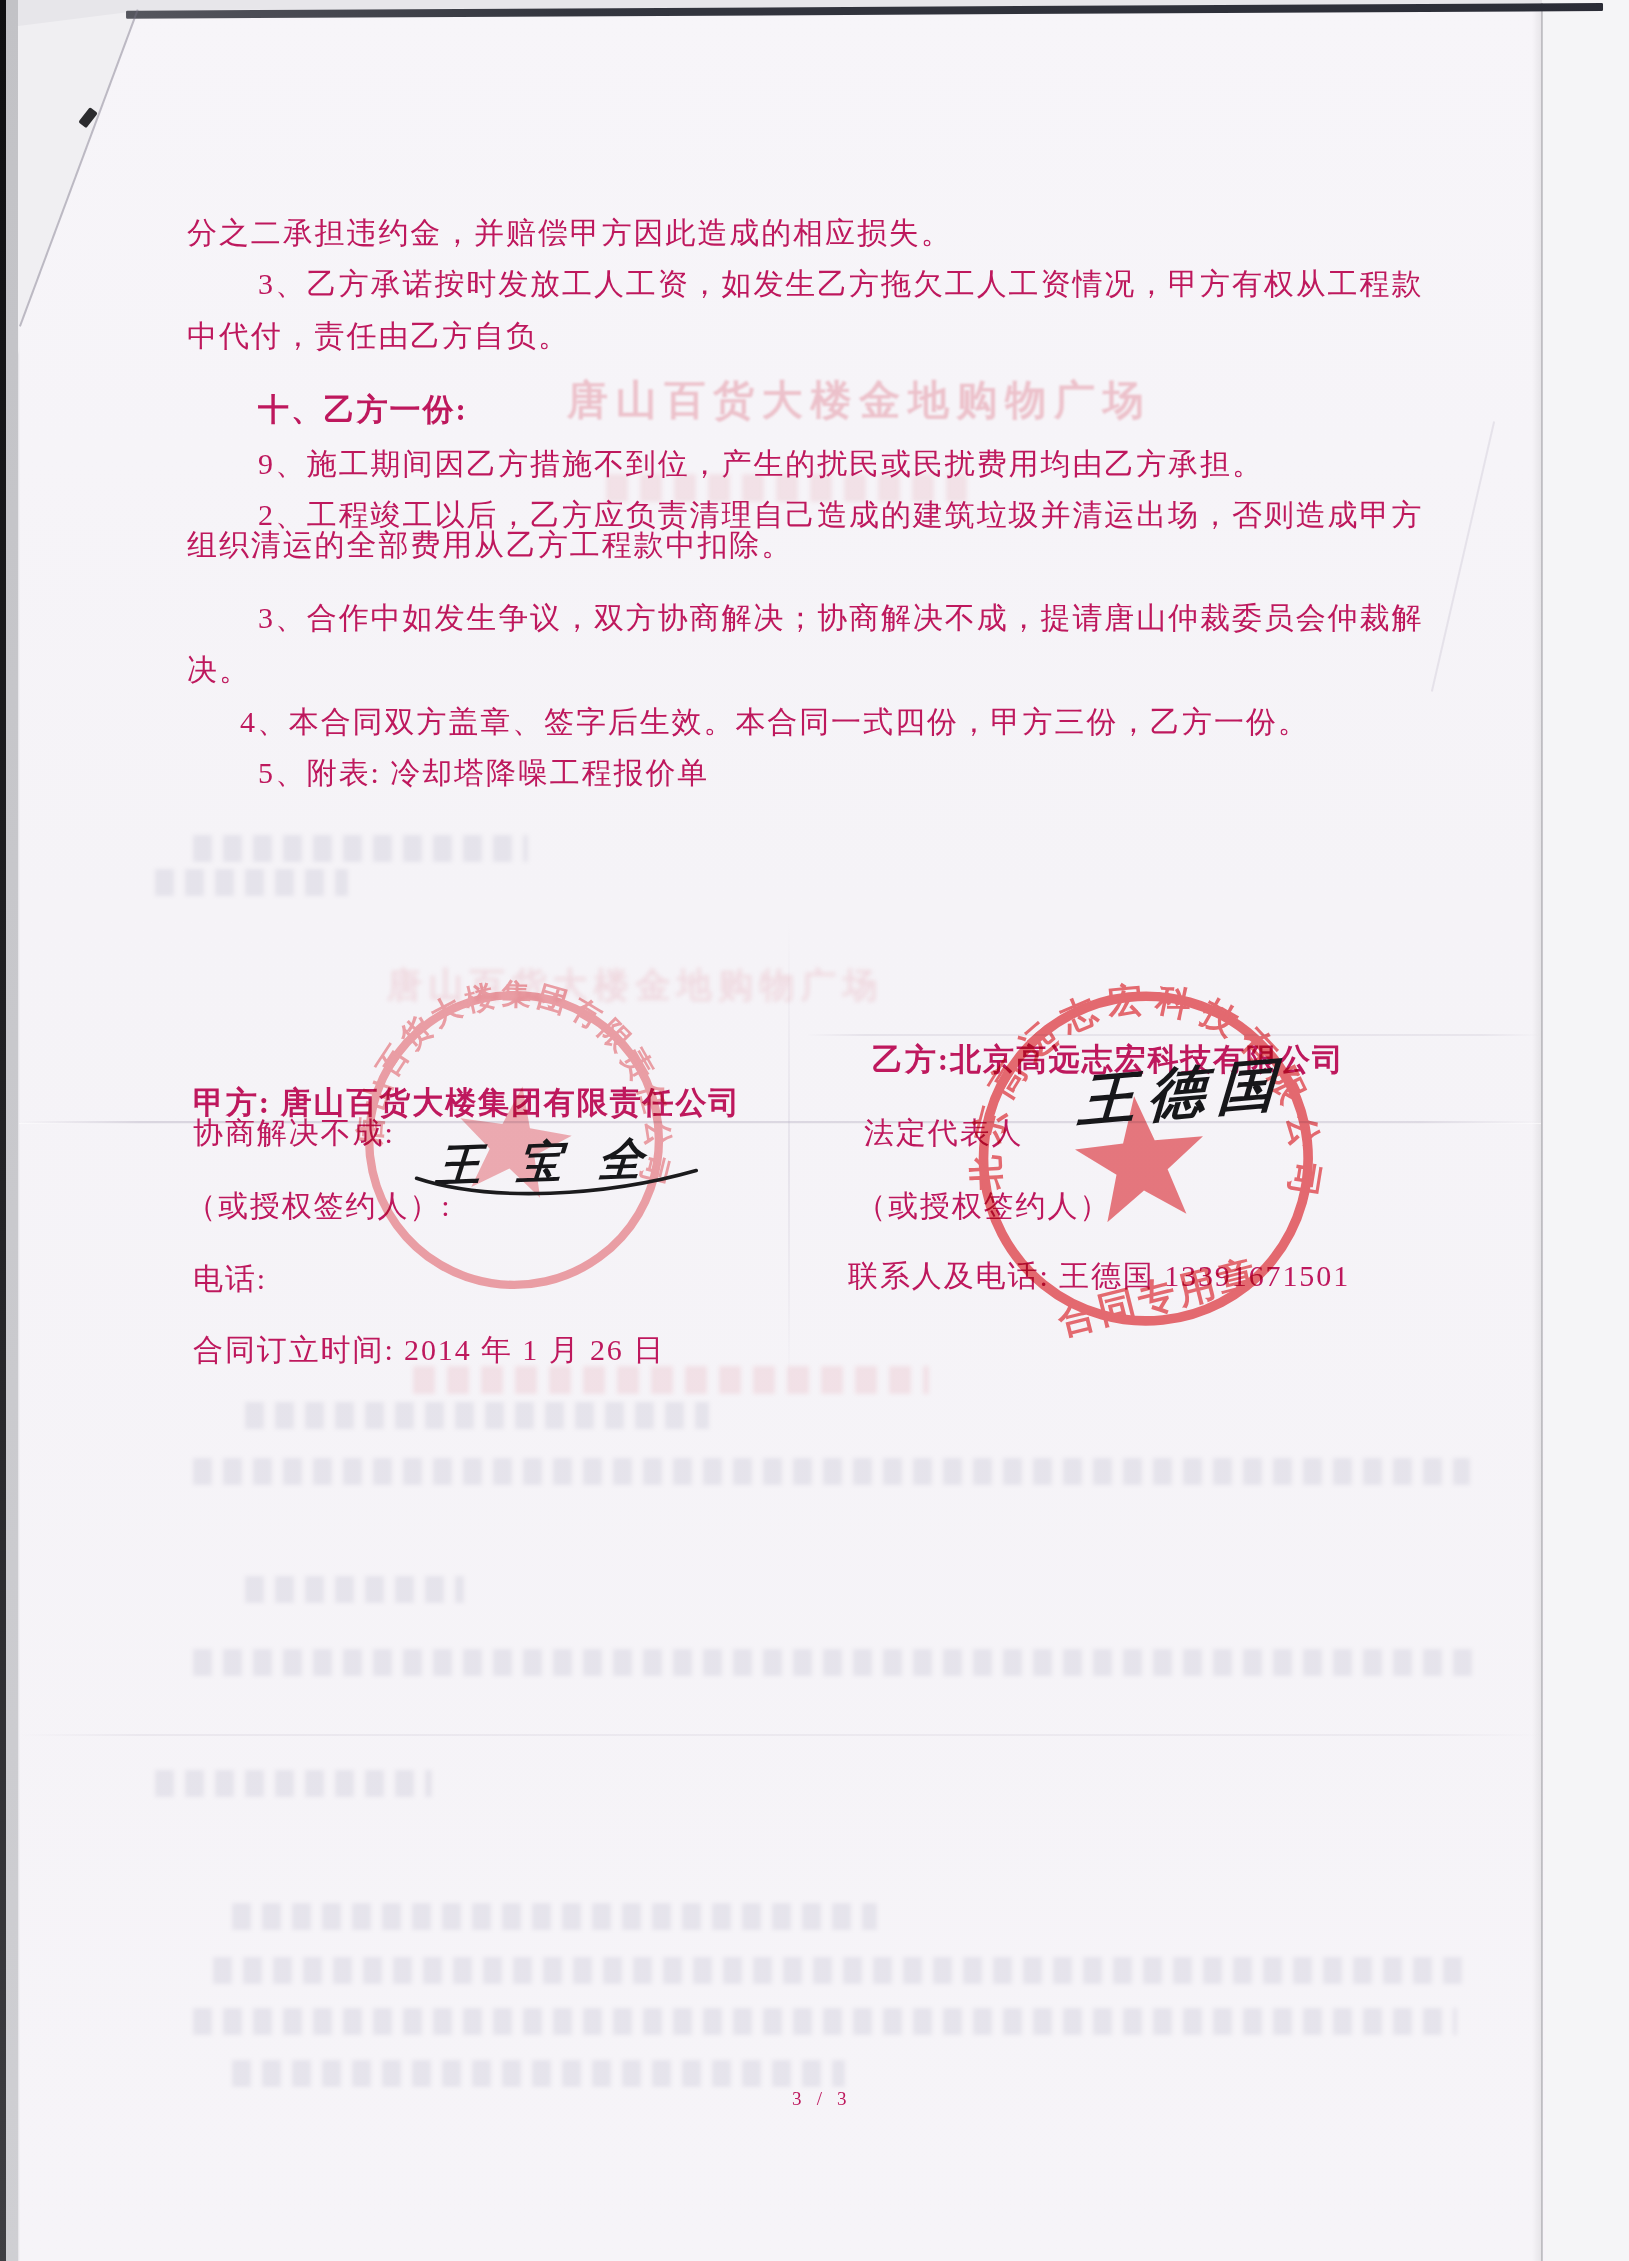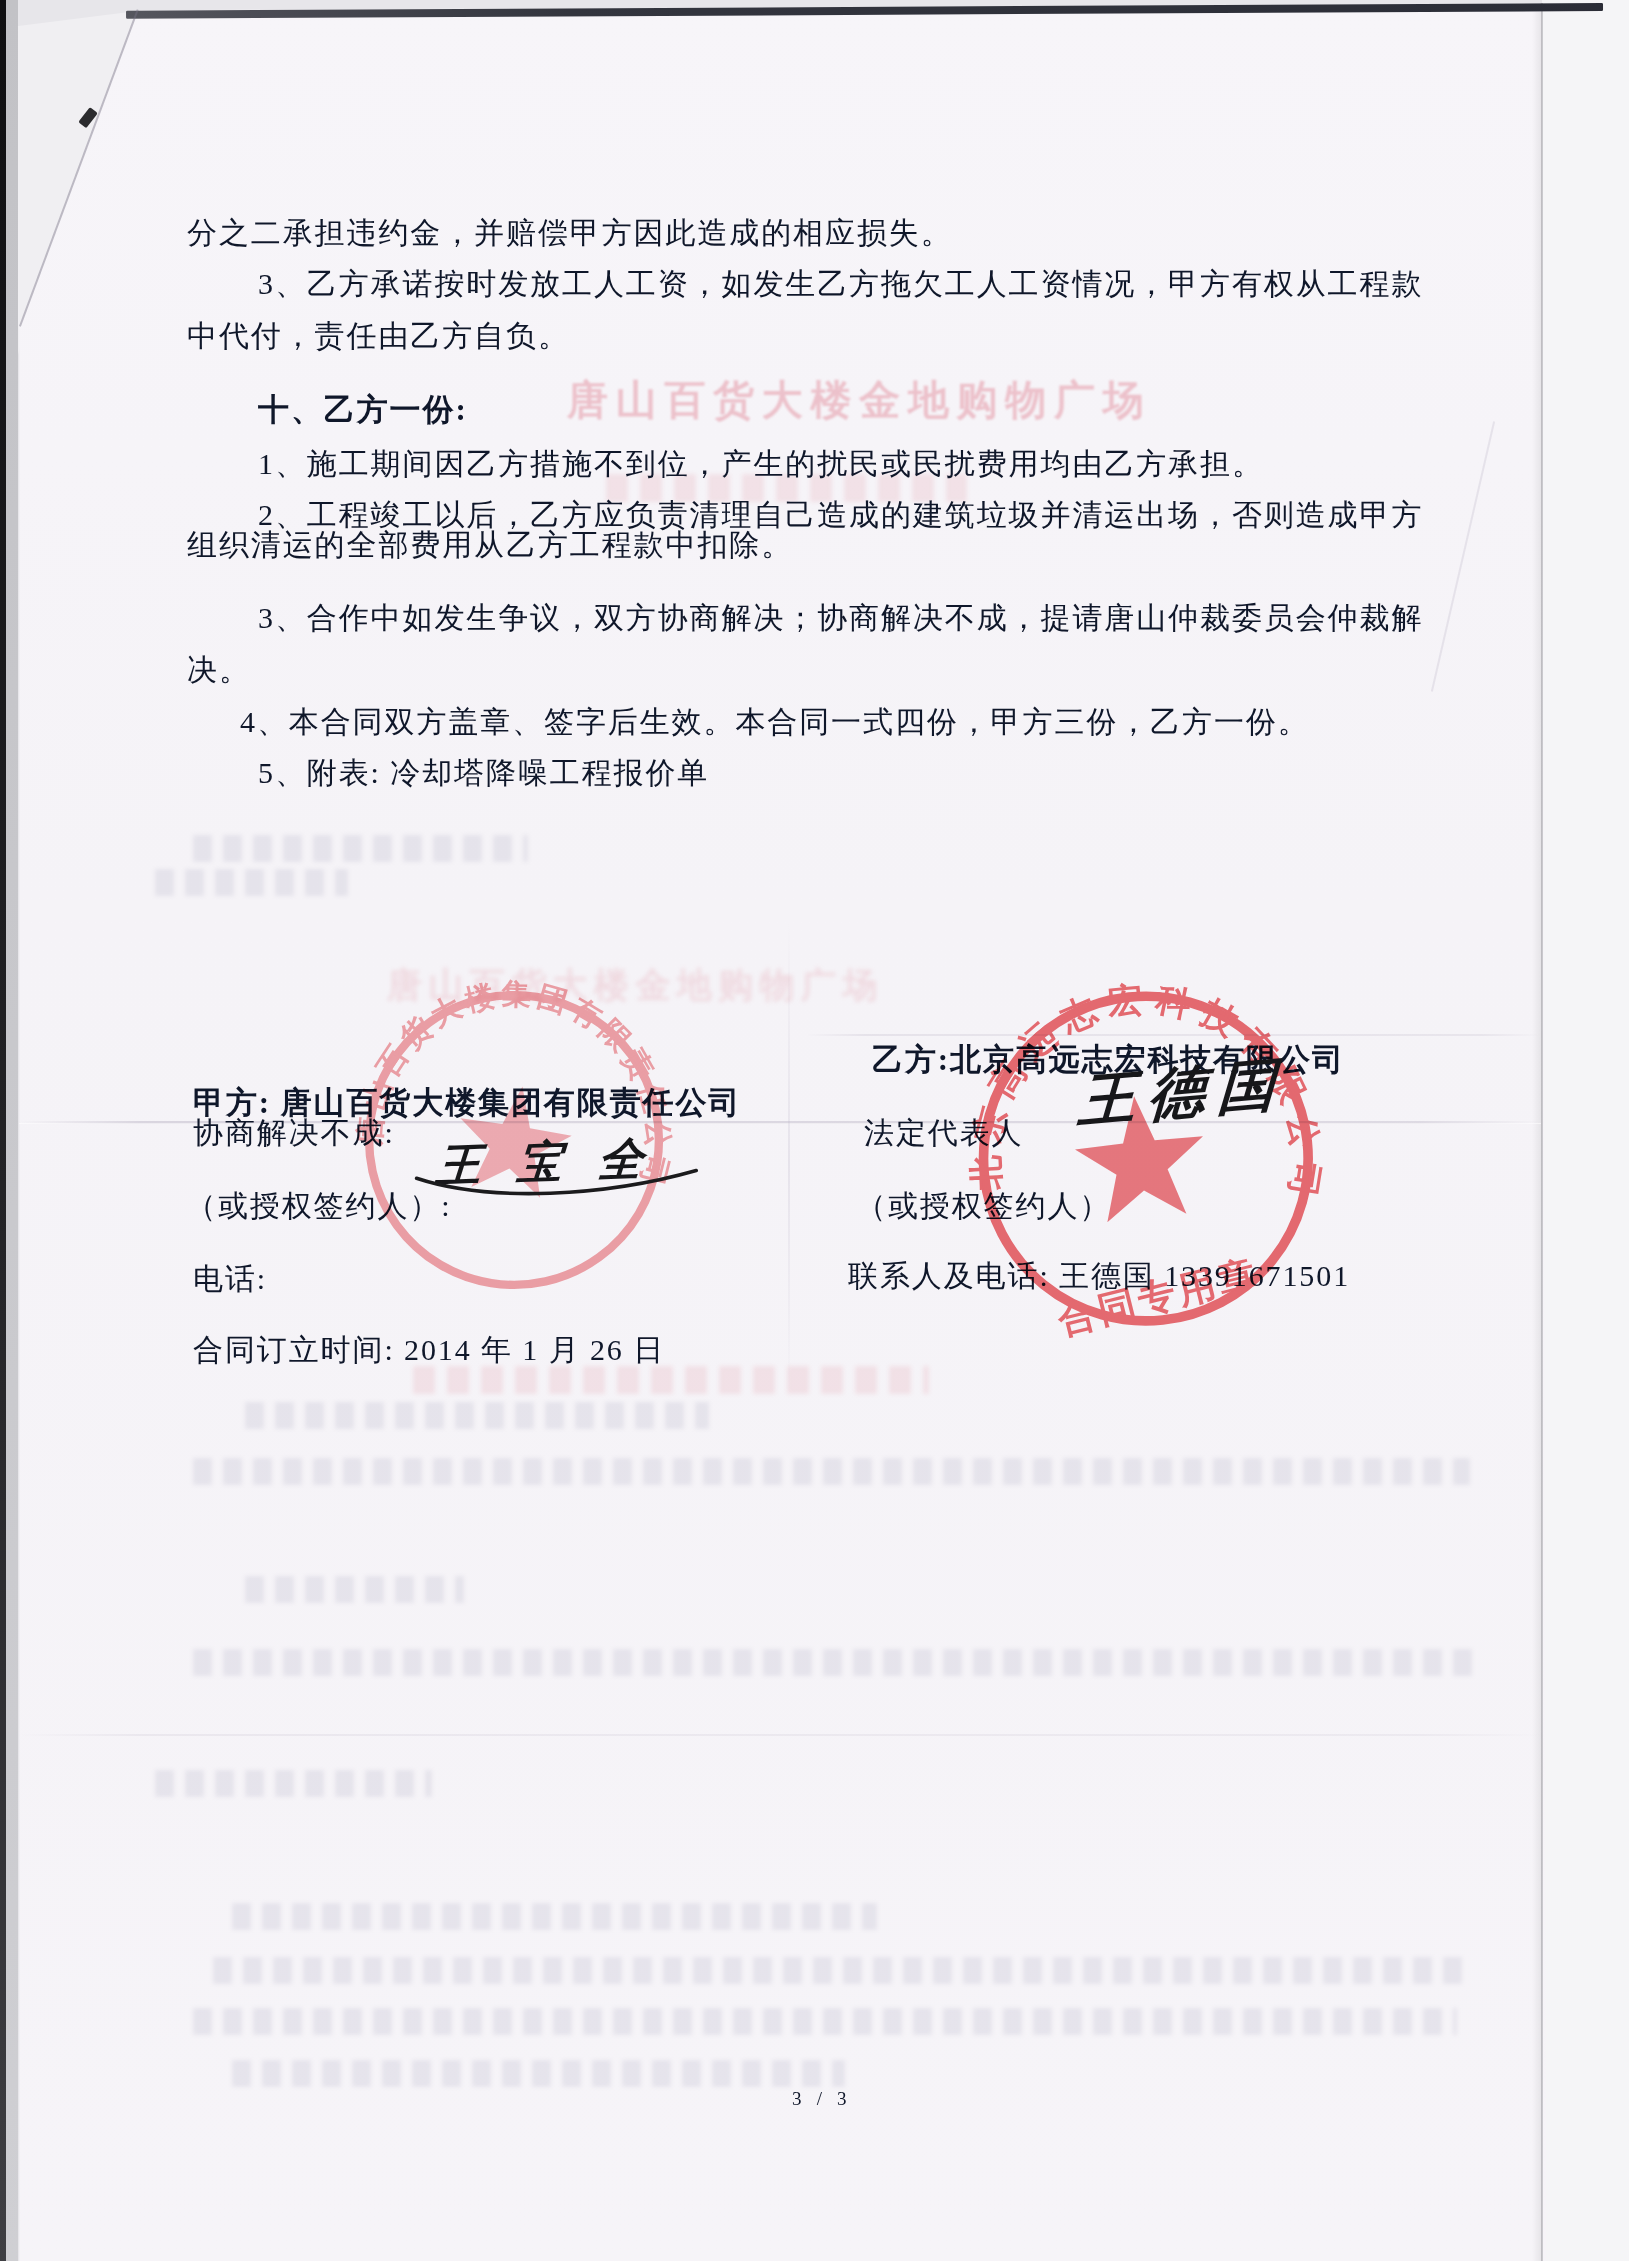--- a/index.html
+++ b/index.html
@@ -24,21 +24,21 @@
   #paper-edge-line{left:1541px;top:2.6px;width:1.9px;height:2259px;background:rgba(70,70,80,.25);}
   
   .crease{background:linear-gradient(90deg,rgba(172,164,184,0),rgba(172,164,184,.38) 8%,rgba(172,164,184,.32) 92%,rgba(172,164,184,0));}
   #crease-main{left:19.3px;top:1121px;width:1522px;height:2.6px;}
   #crease-main-hi{left:19.3px;top:1123px;width:1522px;height:1.3px;background:rgba(255,255,255,.55);}
   #crease-upper{left:806px;top:1034px;width:735px;height:1.9px;opacity:.55;}
   #crease-lower{left:19.3px;top:1734px;width:1522px;height:1.9px;opacity:.4;}
   #crease-vert{left:788px;top:922px;width:1.9px;height:477px;background:linear-gradient(rgba(185,178,198,0),rgba(185,178,198,.25),rgba(185,178,198,0));}
   #crease-diag{left:1462px;top:418px;width:1.9px;height:277px;background:rgba(185,178,198,.28);transform:rotate(13deg);}
   
-  .line{position:absolute;white-space:nowrap;color:#0f172a;font-size:30px;letter-spacing:1.9px;z-index:3;}
+  .line{position:absolute;white-space:nowrap;color:#be185d;font-size:30px;letter-spacing:1.9px;z-index:3;}
   .l1{left:187px;top:213px;}  .l2{left:258px;top:264px;text-align:center;}  .l3{left:187px;top:316px;}
   .heading{left:258px;top:389px;font-weight:bold;font-size:31px;}
   .s1{left:258px;top:444px;}  .s2{left:258px;top:495px;}  .s3{left:187px;top:525px;text-align:right;}
   .s4{left:258px;top:598px;}  .s5{left:187px;top:650px;} .s6{left:240px;top:702px;}
   .s7{left:258px;top:753px;}
   .pa-name{left:193px;top:1082px;font-weight:bold;font-size:31px;}
   .pb-name{left:872px;top:1039px;font-weight:bold;font-size:31px;font-family:Liberation Serif, serif;}
   .pa-rep{left:193px;top:1113px;}   .pb-rep{left:864px;top:1113px;}
   .pa-auth{left:186px;top:1186px;}  .pb-auth{left:856px;top:1186px;}
   .pa-phone{left:193px;top:1259px;} .pb-contact{left:848px;top:1256px;}
@@ -93,21 +93,21 @@
 <div class="bleed bleed-gray" style="left:155px;top:1770px;width:277px;"></div>
 <div class="bleed bleed-gray" style="left:232px;top:1903px;width:645px;"></div>
 <div class="bleed bleed-gray" style="left:213px;top:1957px;width:1257px;"></div>
 <div class="bleed bleed-gray" style="left:193px;top:2008px;width:1264px;"></div>
 <div class="bleed bleed-gray" style="left:232px;top:2060px;width:613px;"></div>
 
 <div class="line l1">分之二承担违约金，并赔偿甲方因此造成的相应损失。</div>
 <div class="line l2">3、乙方承诺按时发放工人工资，如发生乙方拖欠工人工资情况，甲方有权从工程款</div>
 <div class="line l3">中代付，责任由乙方自负。</div>
 <div class="line heading">十、乙方一份:</div>
-<div class="line s1">1、施工期间因乙方措施不到位，产生的扰民或民扰费用均由乙方承担。</div>
+<div class="line s1">9、施工期间因乙方措施不到位，产生的扰民或民扰费用均由乙方承担。</div>
 <div class="line s2">2、工程竣工以后，乙方应负责清理自己造成的建筑垃圾并清运出场，否则造成甲方</div>
 <div class="line s3">组织清运的全部费用从乙方工程款中扣除。</div>
 <div class="line s4">3、合作中如发生争议，双方协商解决；协商解决不成，提请唐山仲裁委员会仲裁解</div>
 <div class="line s5">决。</div>
 <div class="line s6">4、本合同双方盖章、签字后生效。本合同一式四份，甲方三份，乙方一份。</div>
 <div class="line s7">5、附表: 冷却塔降噪工程报价单</div>
 
 <div class="line pa-name">甲方: 唐山百货大楼集团有限责任公司</div>
 <div class="line pb-name">乙方:北京高远志宏科技有限公司</div>
 <div class="line pa-rep">协商解决不成:</div>

